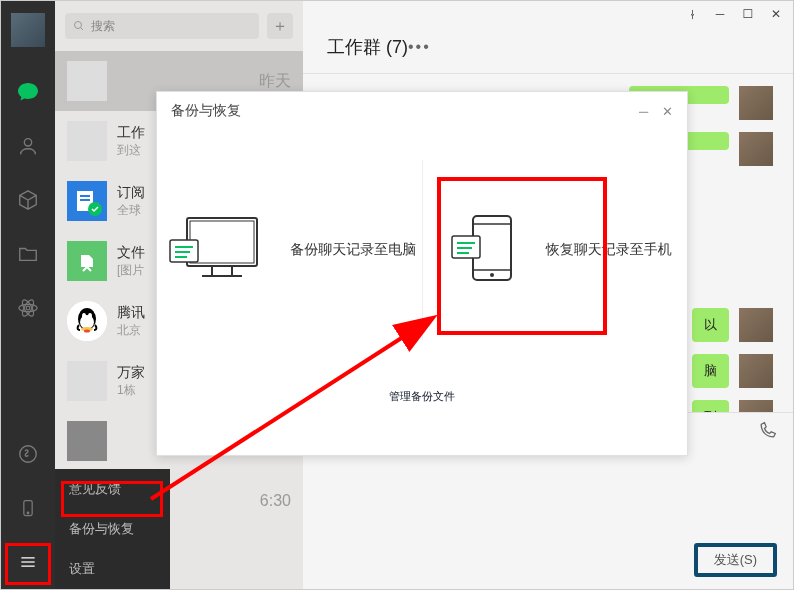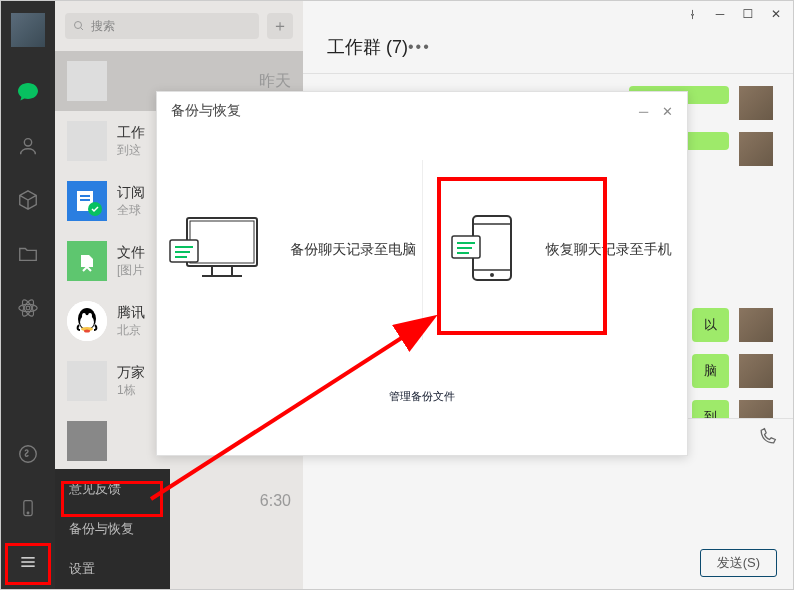--- a/index.html
+++ b/index.html
@@ -35,21 +35,21 @@
 .title{font-size:18px;color:#222}
 .dots{color:#666;letter-spacing:2px;font-size:16px}
 .messages{flex:1;padding:12px 20px;overflow:hidden;position:relative}
 .msg-row{display:flex;justify-content:flex-end;gap:10px;margin-bottom:12px;align-items:flex-start}
 .bubble{background:#9eea6a;border-radius:4px;padding:8px 12px;font-size:13px;color:#222;max-width:180px;position:relative}
 .msg-avatar{width:34px;height:34px;background:linear-gradient(135deg,#8a7560,#6a5a48)}
 .toolbar{border-top:1px solid #e0e0e0;padding:8px 16px;display:flex;gap:16px;align-items:center;color:#666}
 .toolbar .spacer{flex:1}
 .input-area{height:90px}
 .send-row{display:flex;justify-content:flex-end;padding:0 16px 12px}
-.send-btn{border:1px solid #0c4a6e;background:#f5f5f5;padding:4px 16px;font-size:13px;color:#555;border-radius:3px}
+.send-btn{border:4px solid #0c4a6e;background:#f5f5f5;padding:4px 16px;font-size:13px;color:#555;border-radius:3px}
 .popup-menu{position:absolute;left:54px;bottom:0;width:115px;background:#2b2b2b;z-index:5}
 .menu-item{padding:11px 14px;color:#bbb;font-size:13px}
 .highlight-hamburger{position:absolute;left:4px;bottom:4px;width:46px;height:42px;border:3px solid #f00;z-index:6;pointer-events:none}
 .highlight-menu{position:absolute;left:60px;bottom:72px;width:102px;height:36px;border:3px solid #f00;z-index:6;pointer-events:none}
 .dialog{position:absolute;left:155px;top:90px;width:532px;height:365px;background:#fff;z-index:10;box-shadow:0 2px 10px rgba(0,0,0,.15);border:1px solid #e0e0e0}
 .dialog-header{display:flex;align-items:center;padding:10px 14px;font-size:14px;color:#444}
 .dialog-header .sp{flex:1}
 .dialog-hbtn{color:#888;margin-left:14px;font-size:13px}
 .dialog-body{display:flex;height:240px}
 .option{flex:1;display:flex;flex-direction:row;align-items:center;justify-content:center;gap:18px}

